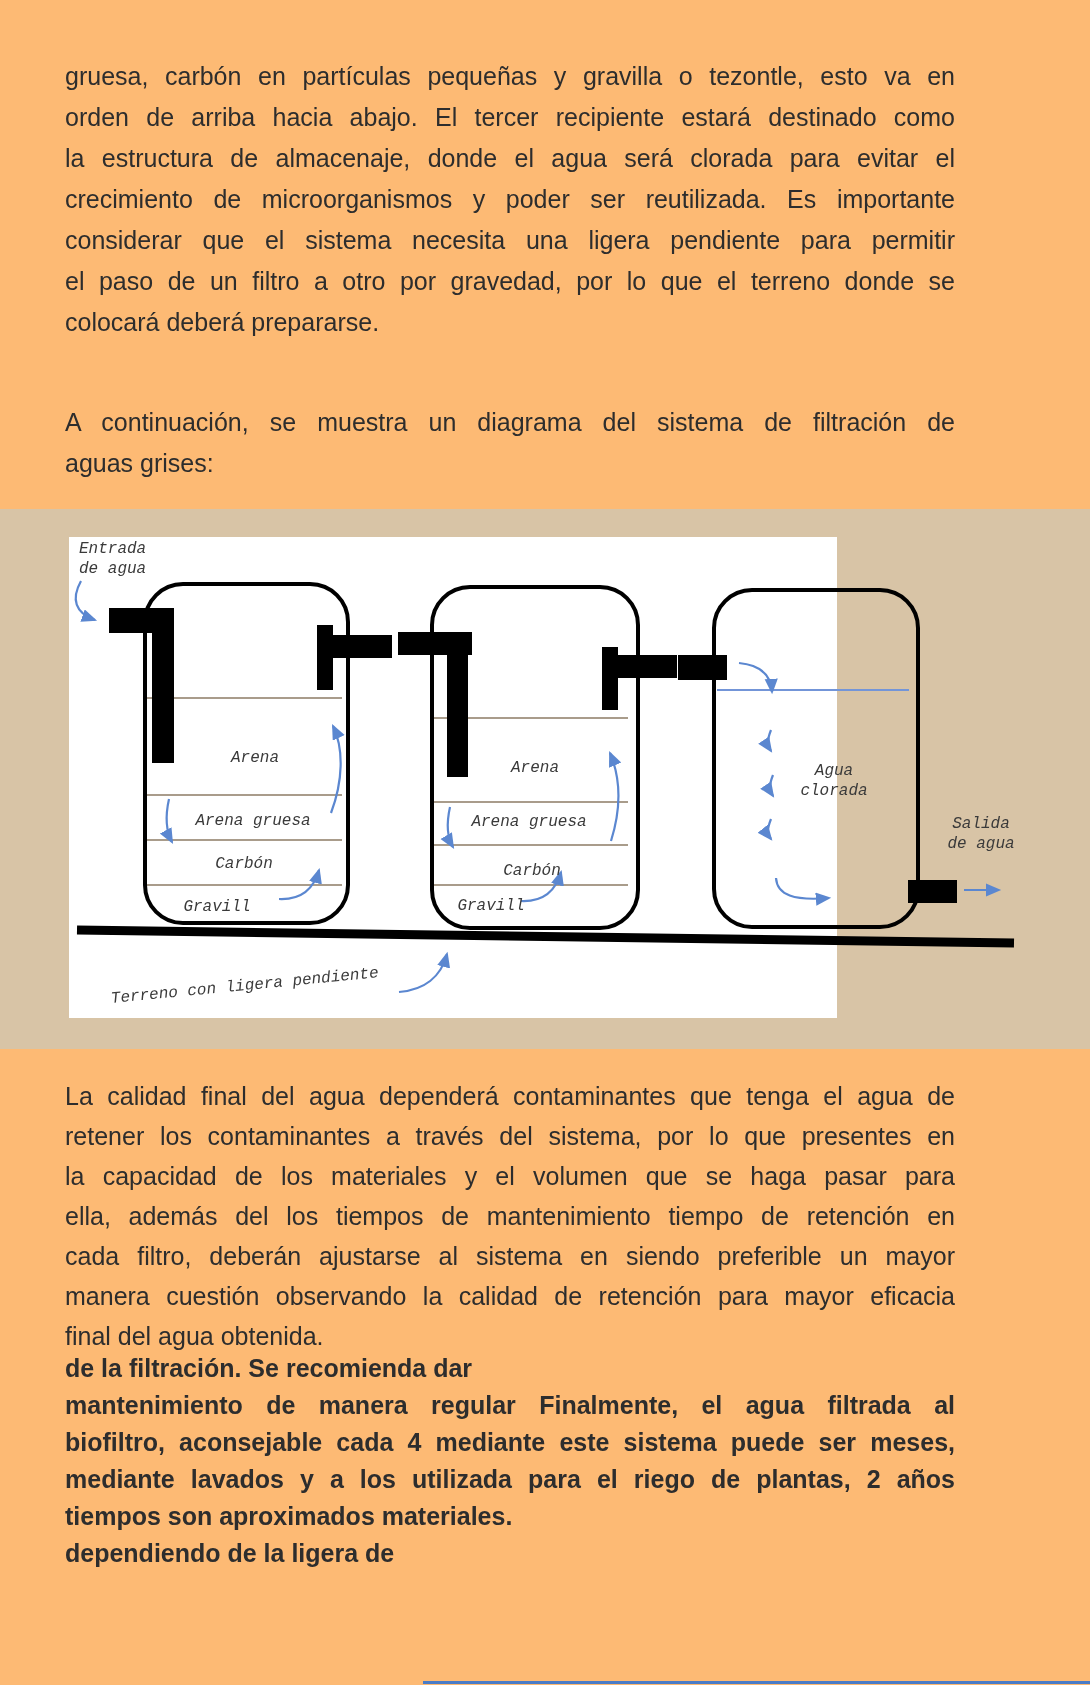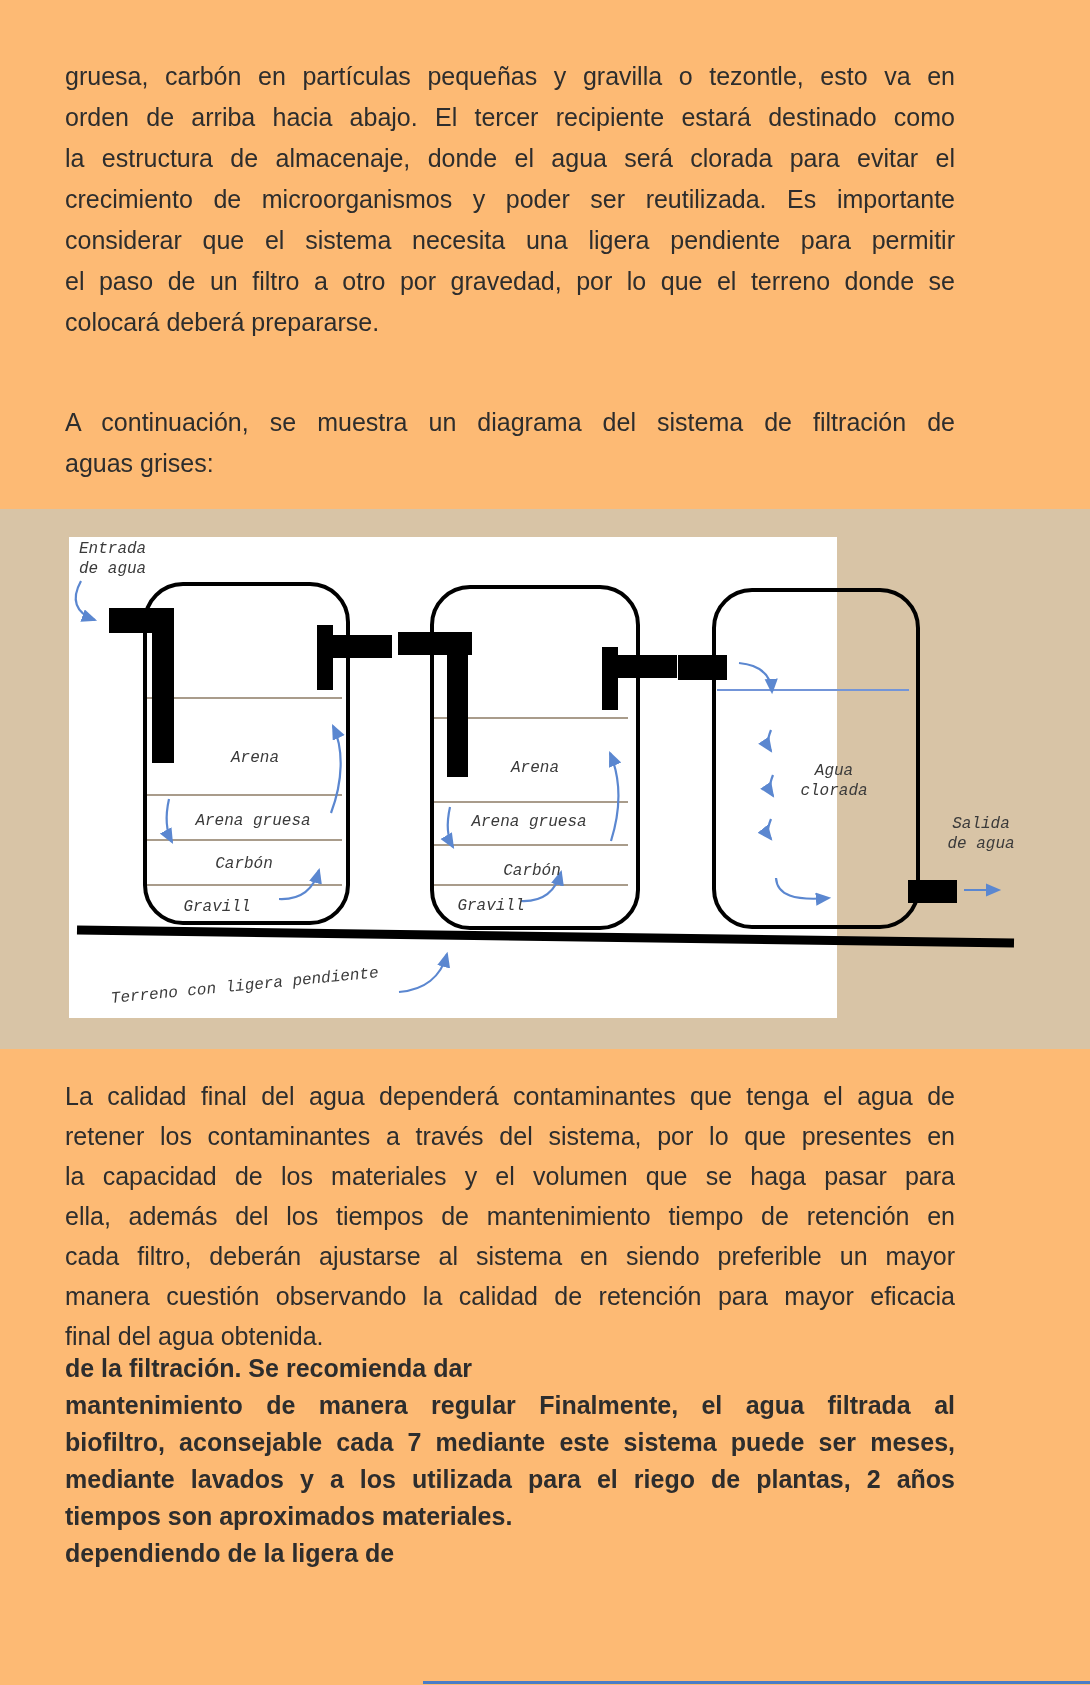--- a/index.html
+++ b/index.html
@@ -143,20 +143,20 @@
     <div class="ln jl">la capacidad de los materiales y el volumen que se haga pasar para</div>
     <div class="ln jl">ella, además del los tiempos de mantenimiento tiempo de retención en</div>
     <div class="ln jl">cada filtro, deberán ajustarse al sistema en siendo preferible un mayor</div>
     <div class="ln jl">manera cuestión observando la calidad de retención para mayor eficacia</div>
     <div class="ln ll">final del agua obtenida.</div>
   </div>
 
   <div class="tblock p4">
     <div class="ln ll">de la filtración. Se recomienda dar</div>
     <div class="ln jl">mantenimiento de manera regular Finalmente, el agua filtrada al</div>
-    <div class="ln jl">biofiltro, aconsejable cada 7 mediante este sistema puede ser meses,</div>
+    <div class="ln jl">biofiltro, aconsejable cada 4 mediante este sistema puede ser meses,</div>
     <div class="ln jl">mediante lavados y a los utilizada para el riego de plantas, 2 años</div>
     <div class="ln ll">tiempos son aproximados materiales.</div>
     <div class="ln ll">dependiendo de la ligera de</div>
   </div>
 
   <div class="accent"></div>
 </div>
 
 </body></html>

